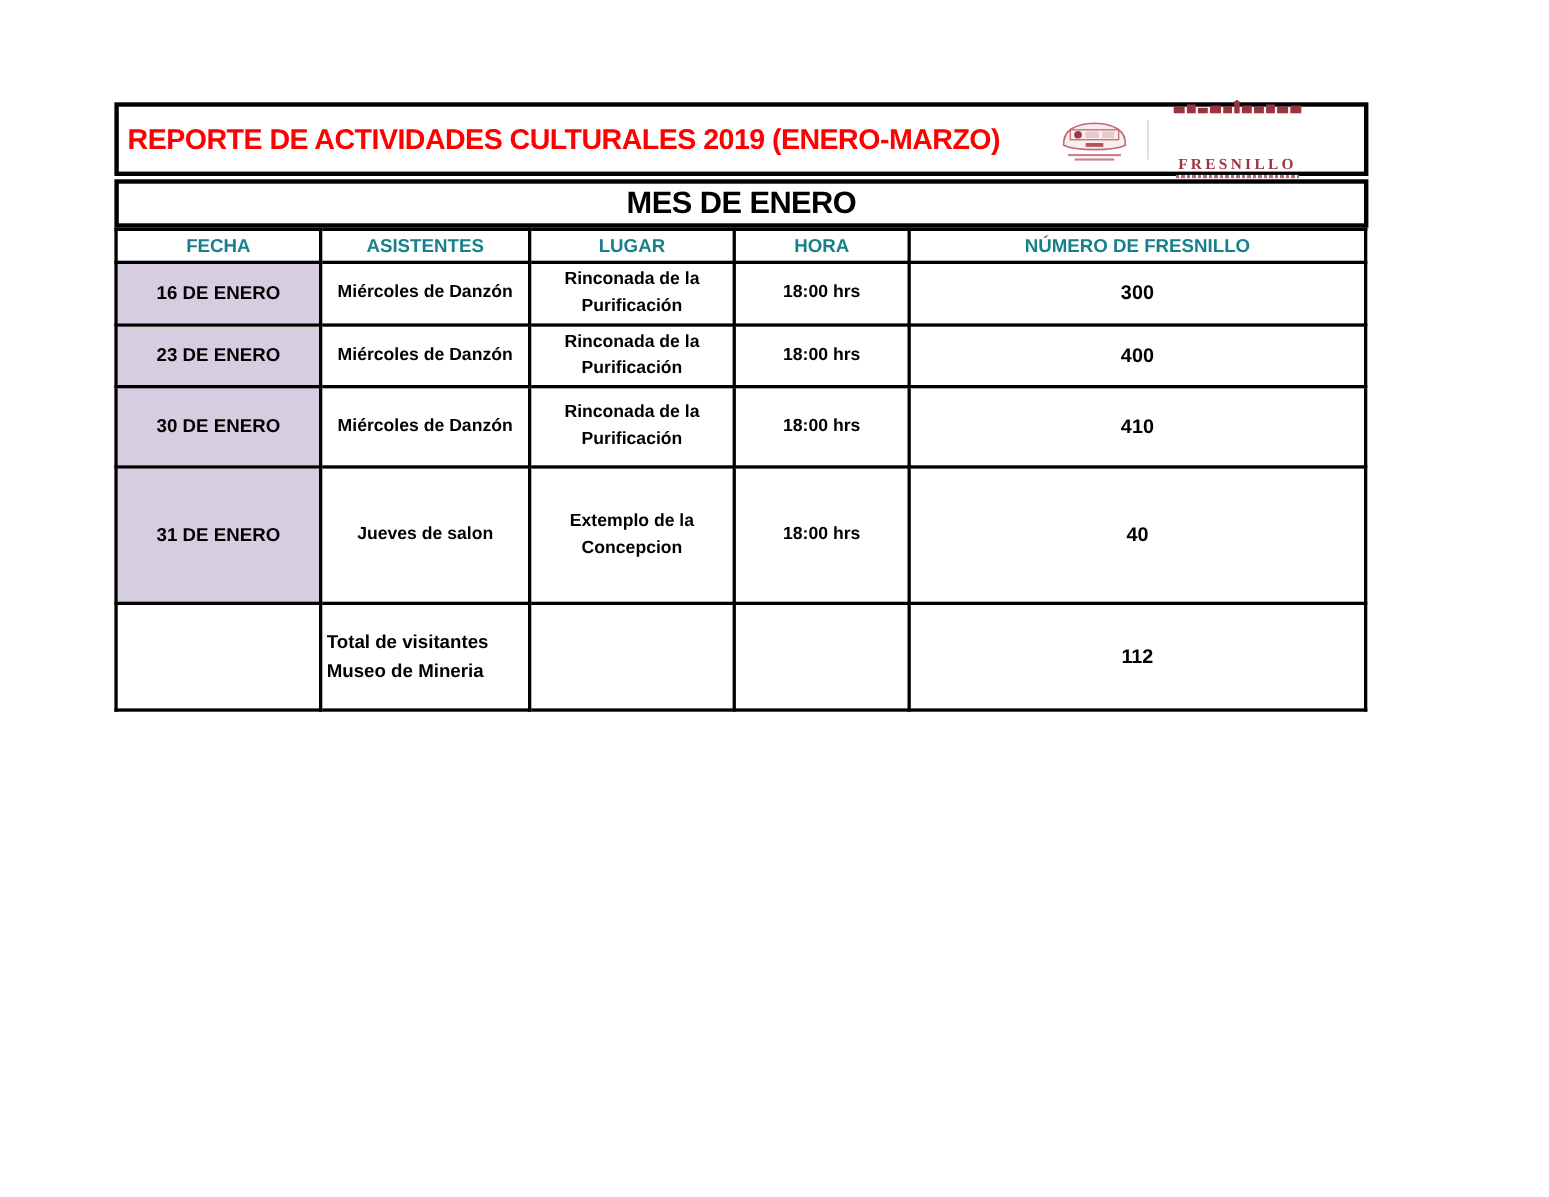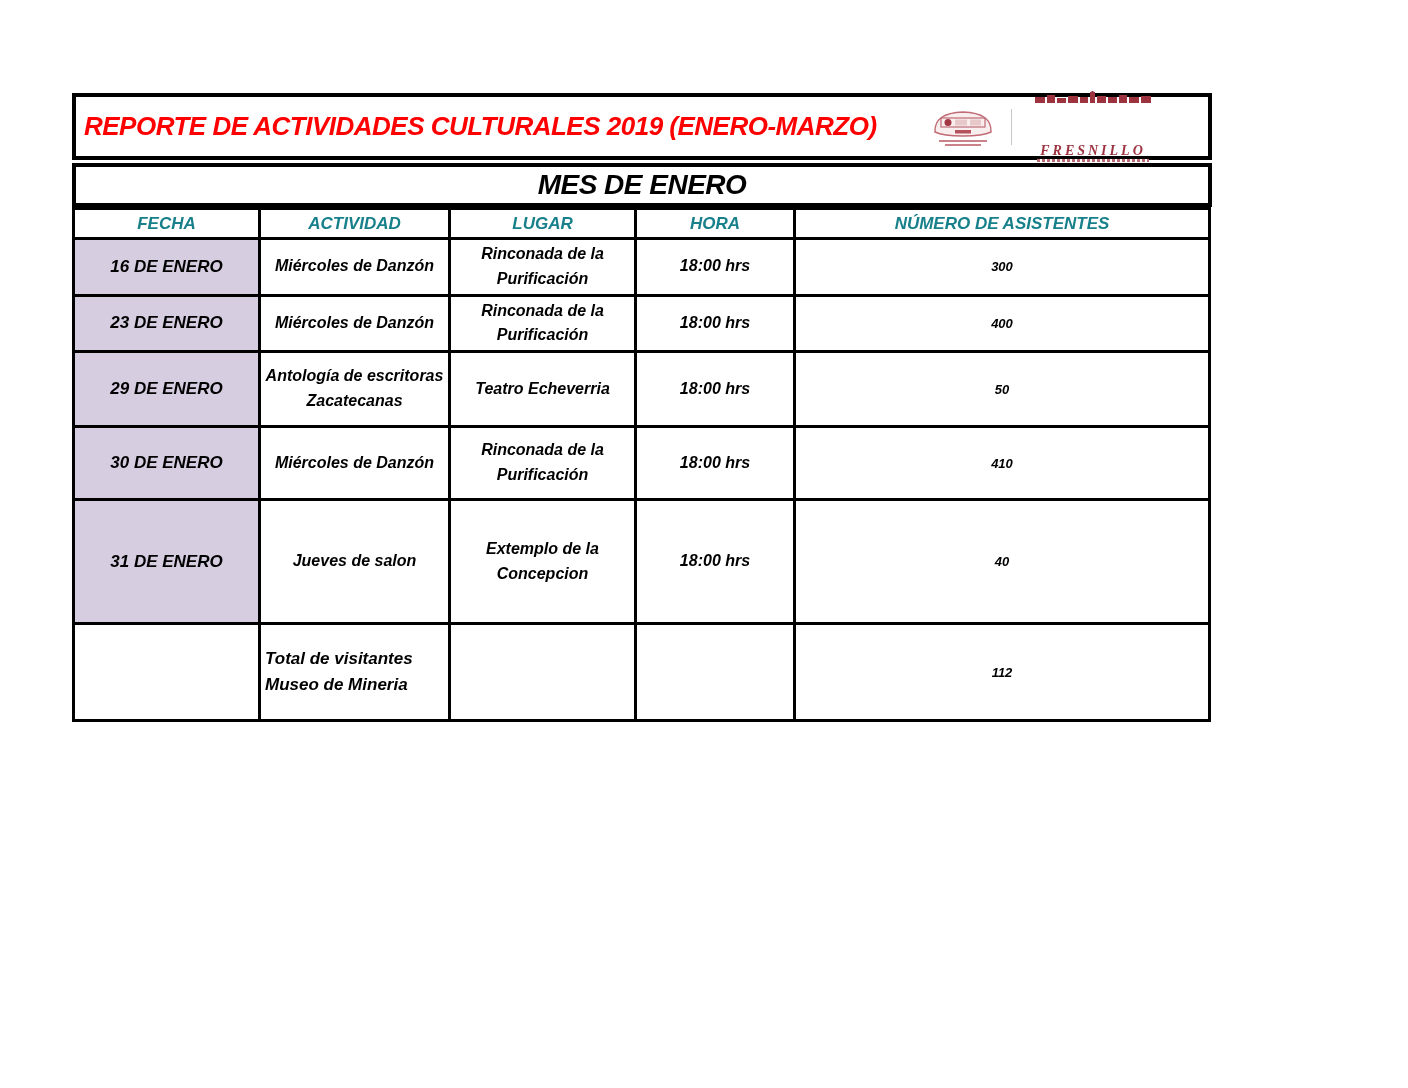--- a/index.html
+++ b/index.html
@@ -2,21 +2,21 @@
 <html><head>
 <meta charset="utf-8">
 <style>
   * { box-sizing: border-box; }
   html,body { margin:0; padding:0; }
   body {
     width:1408px; height:1088px; background:#ffffff;
     font-family:"Liberation Sans", sans-serif;
     position:relative; overflow:hidden;
   }
-  .doc { position:absolute; left:72px; top:93px; width:1140px;font-style:italic; }
+  .doc { position:absolute; left:104px; top:93px; width:1140px; }
 
   
   .title-bar {
     border:4px solid #000; height:67px;
     display:flex; align-items:center; justify-content:space-between;
     padding:0 14px 0 8px; background:#fff;
   }
   .report-title {
     color:#ff0000; font-weight:bold; font-size:26px;
     letter-spacing:-0.5px; white-space:nowrap;
@@ -43,21 +43,21 @@
 
   
   table.grid { border-collapse:collapse; width:1139px; table-layout:fixed;padding-left:12px; }
   .grid td, .grid th { border:3px solid #000; padding:2px 4px; vertical-align:middle; overflow:hidden; }
   .grid th {
     color:#17808a; font-size:17px; font-weight:bold; text-align:center;
     height:30px; background:#fff;
   }
   .date-cell { background:#d6cde1; text-align:center; font-weight:bold; font-size:17px; color:#000; }
   .cell { text-align:center; font-weight:bold; font-size:16px; color:#000; line-height:1.55; background:#fff; }
-  .num-cell { text-align:center; font-weight:bold; font-size:13px; color:#000; background:#fff; }
+  .num-cell { text-align:center; font-weight:bold; font-size:18px; color:#000; background:#fff; }
   .museum-label { text-align:left; font-weight:bold; font-size:17px; line-height:1.55; background:#fff; color:#000; }
   .total-label-cell { text-align:left; font-weight:bold; font-size:30px; background:#fff; color:#000; padding-left:4px; }
   .total-value-cell { text-align:center; font-weight:bold; font-size:30px; background:#fff; color:#000; }
 </style>
 </head>
 <body>
 
 <div class="doc">
 
   <div class="title-bar">
@@ -105,47 +105,40 @@
     <colgroup>
       <col style="width:186px">
         <col style="width:190px">
         <col style="width:186px">
         <col style="width:159px">
         <col>
     </colgroup>
     <thead>
       <tr>
         <th>FECHA</th>
-        <th>ACTIVIDAD</th>
+        <th>ASISTENTES</th>
         <th>LUGAR</th>
         <th>HORA</th>
-        <th>NÚMERO DE ASISTENTES</th>
+        <th>NÚMERO DE FRESNILLO</th>
       </tr>
     </thead>
     <tbody>
       <tr style="height:56px">
         <td class="date-cell">16 DE ENERO</td>
         <td class="cell">Miércoles de Danzón</td>
         <td class="cell">Rinconada de la Purificación</td>
         <td class="cell">18:00 hrs</td>
         <td class="num-cell">300</td>
       </tr>
       <tr style="height:52px">
         <td class="date-cell">23 DE ENERO</td>
         <td class="cell">Miércoles de Danzón</td>
         <td class="cell">Rinconada de la Purificación</td>
         <td class="cell">18:00 hrs</td>
         <td class="num-cell">400</td>
-      </tr>
-      <tr style="height:75px">
-        <td class="date-cell">29 DE ENERO</td>
-        <td class="cell">Antología de escritoras Zacatecanas</td>
-        <td class="cell">Teatro Echeverria</td>
-        <td class="cell">18:00 hrs</td>
-        <td class="num-cell">50</td>
       </tr>
       <tr style="height:73px">
         <td class="date-cell">30 DE ENERO</td>
         <td class="cell">Miércoles de Danzón</td>
         <td class="cell">Rinconada de la Purificación</td>
         <td class="cell">18:00 hrs</td>
         <td class="num-cell">410</td>
       </tr>
       <tr style="height:124px">
         <td class="date-cell">31 DE ENERO</td>

